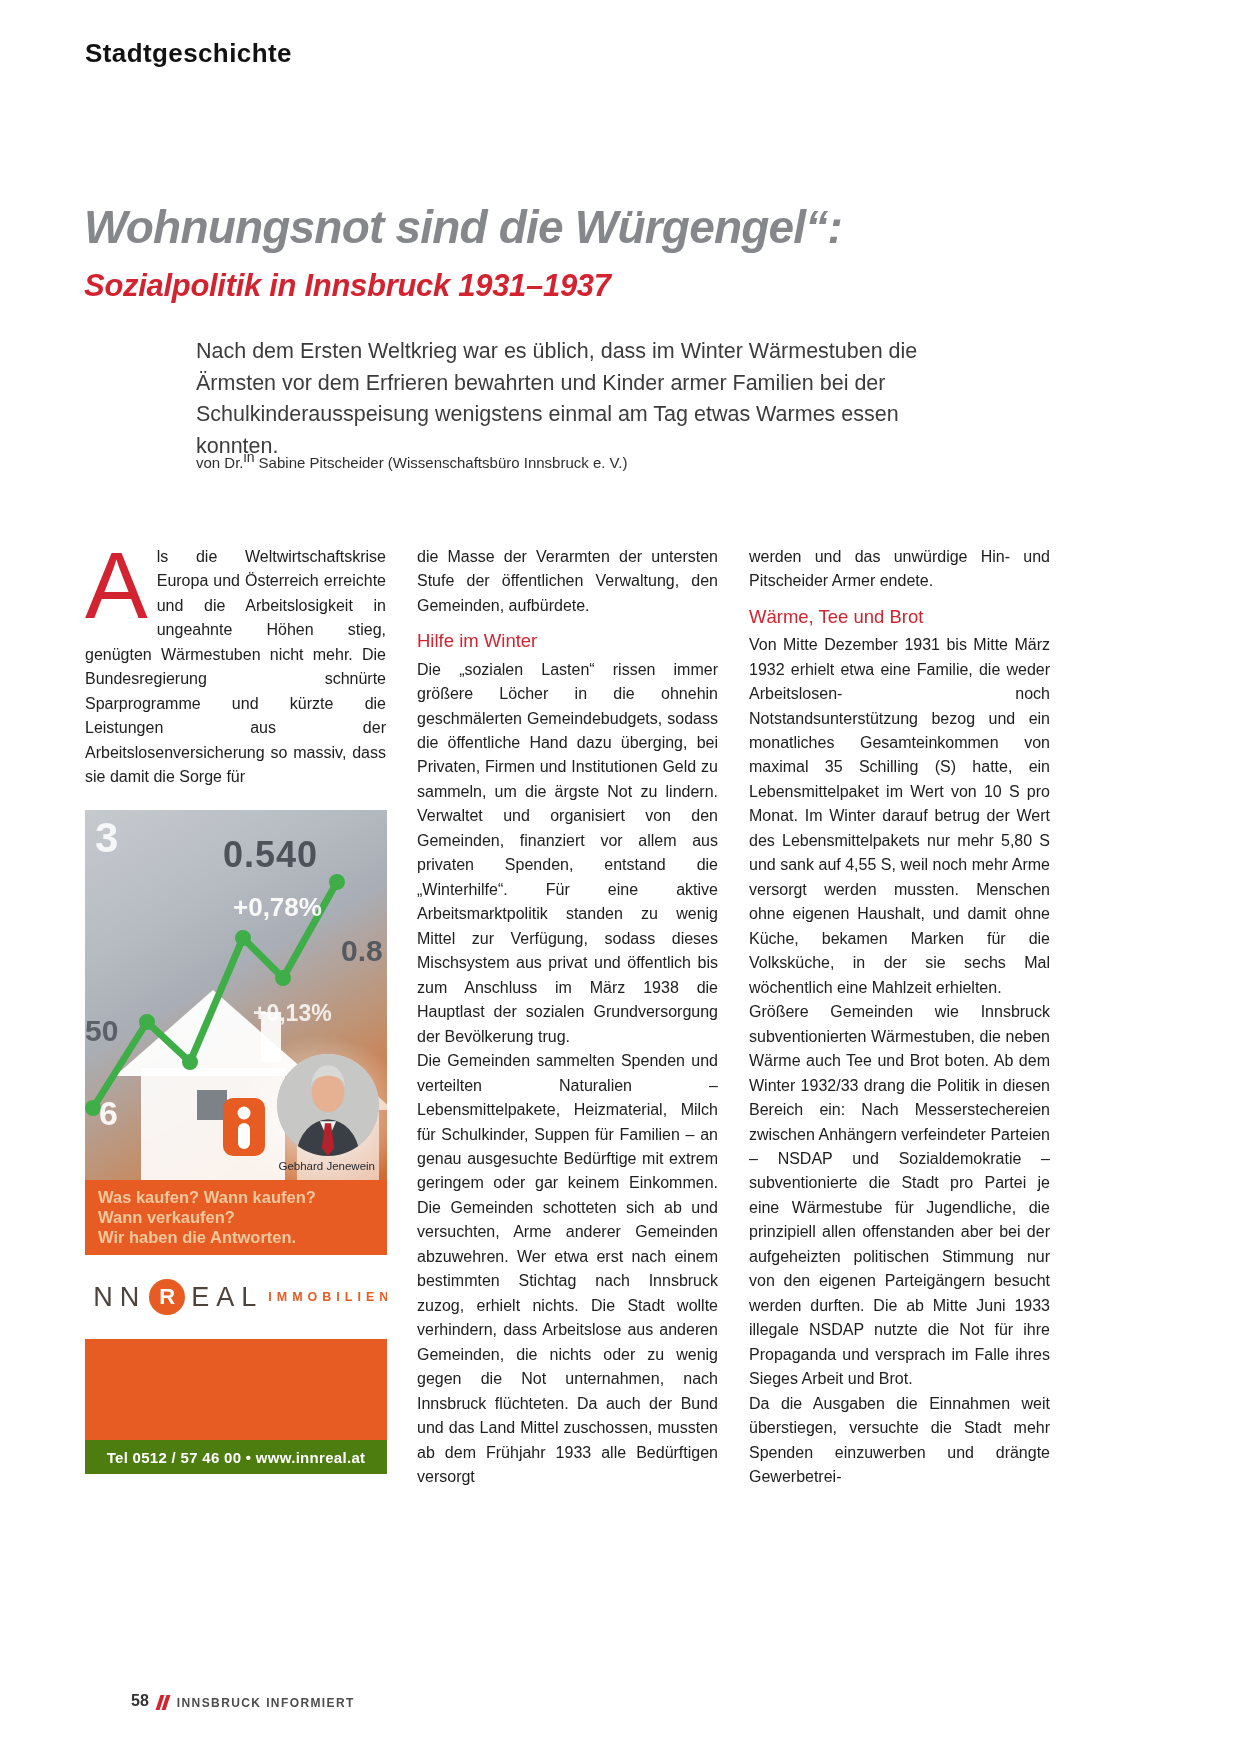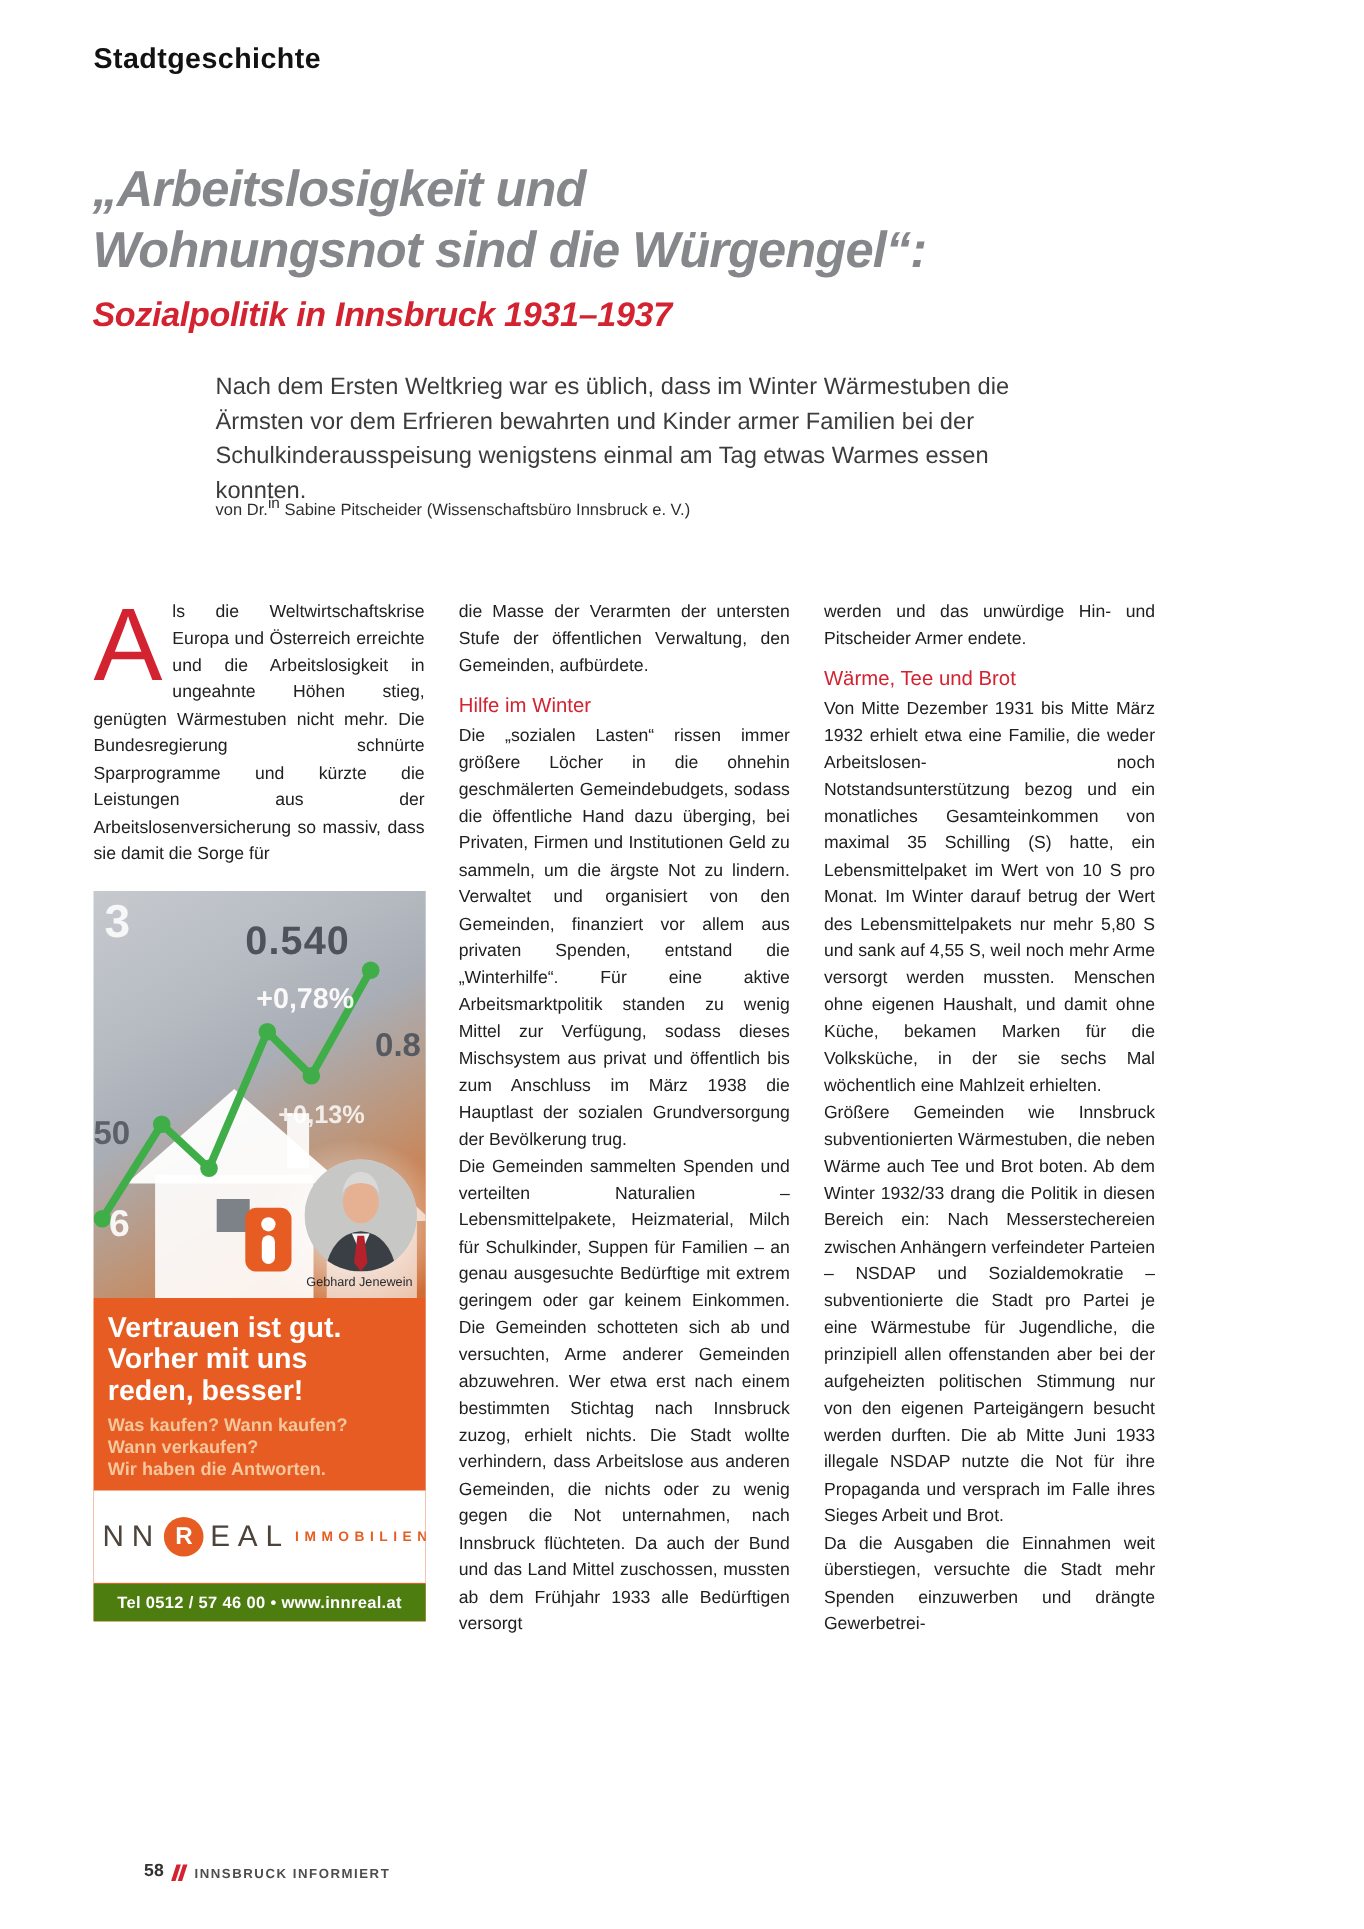--- a/index.html
+++ b/index.html
@@ -121,21 +121,21 @@
   .fslash { display:inline-block; width:3.5px; height:15px; background:#d32330; transform:skewX(-18deg); }
   .magname { font-size:12px; font-weight:bold; letter-spacing:1.4px; color:#4d4d4d; }
 </style>
 </head>
 <body>
 
 <div class="page">
 
   <div class="section-label">Stadtgeschichte</div>
 
-  <h1 class="title"><span>„Arbeitslosigkeit und</span><br><span>Wohnungsnot sind die Würgengel“:</span></h1>
+  <h1 class="title"><br><span>Wohnungsnot sind die Würgengel“:</span></h1>
 
   <h2 class="subtitle">Sozialpolitik in Innsbruck 1931–1937</h2>
 
   <p class="lead">Nach dem Ersten Weltkrieg war es üblich, dass im Winter Wärmestuben die Ärmsten vor dem Erfrieren bewahrten und Kinder armer Familien bei der Schulkinderausspeisung wenigstens einmal am Tag etwas Warmes essen konnten.</p>
 
   <p class="byline"><span>von Dr.</span><sup>in</sup><span> Sabine Pitscheider (Wissenschaftsbüro Innsbruck e. V.)</span></p>
 
   <div class="columns">
     <div class="col">
       <p><span class="dropcap">A</span><span>ls die Weltwirtschaftskrise Europa und Österreich erreichte und die Arbeitslosigkeit in ungeahnte Höhen stieg, genügten Wärmestuben nicht mehr. Die Bundesregierung schnürte Sparprogramme und kürzte die Leistungen aus der Arbeitslosenversicherung so massiv, dass sie damit die Sorge für</span></p>
@@ -208,25 +208,20 @@
           <polygon points="42,66 58,66 50,84" fill="#f2f2f0"></polygon>
           <polygon points="47,68 53,68 56,92 50,100 44,92" fill="#b5222b"></polygon>
           <ellipse cx="50" cy="38" rx="16" ry="19" fill="#e6b193"></ellipse>
           <path d="M33,34 Q35,12 50,11 Q65,12 67,34 Q66,22 50,21 Q34,22 33,34 Z" fill="#d9d9d7"></path>
         </svg>
       </div>
       <div class="ad-caption">Gebhard Jenewein</div>
     </div>
 
     <div class="ad-orange">
-      <div class="ad-headline">
-        <div>Vertrauen ist gut.</div>
-        <div>Vorher mit uns</div>
-        <div>reden, besser!</div>
-      </div>
       <div class="ad-sub">
         <div>Was kaufen? Wann kaufen?</div>
         <div>Wann verkaufen?</div>
         <div>Wir haben die Antworten.</div>
       </div>
       <div class="ad-logobox">
         <div class="brand-line">
           <span>INN</span>
           <span class="r-circle">R</span>
           <span>EAL</span>

